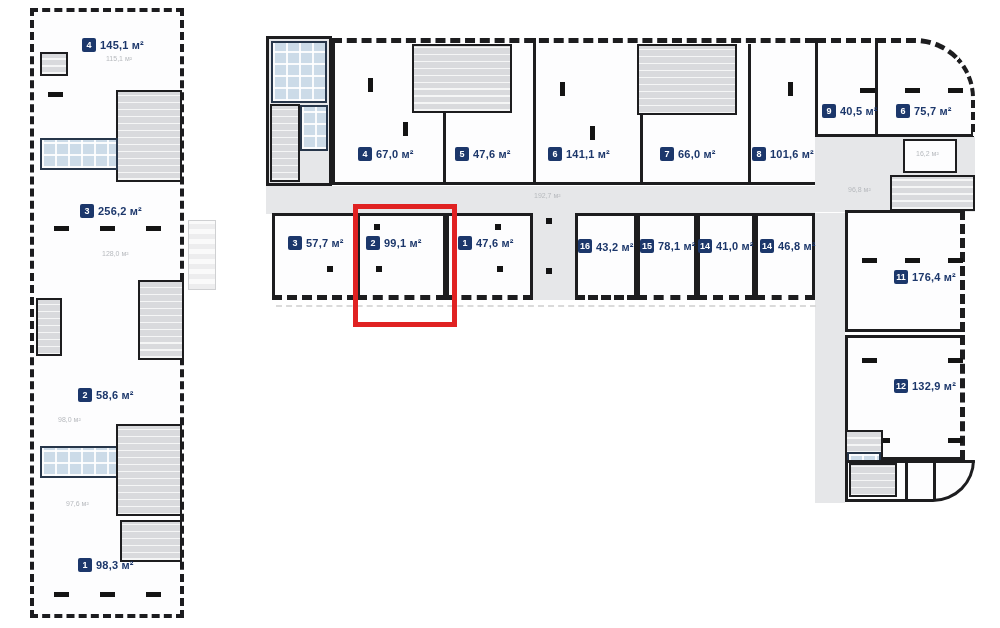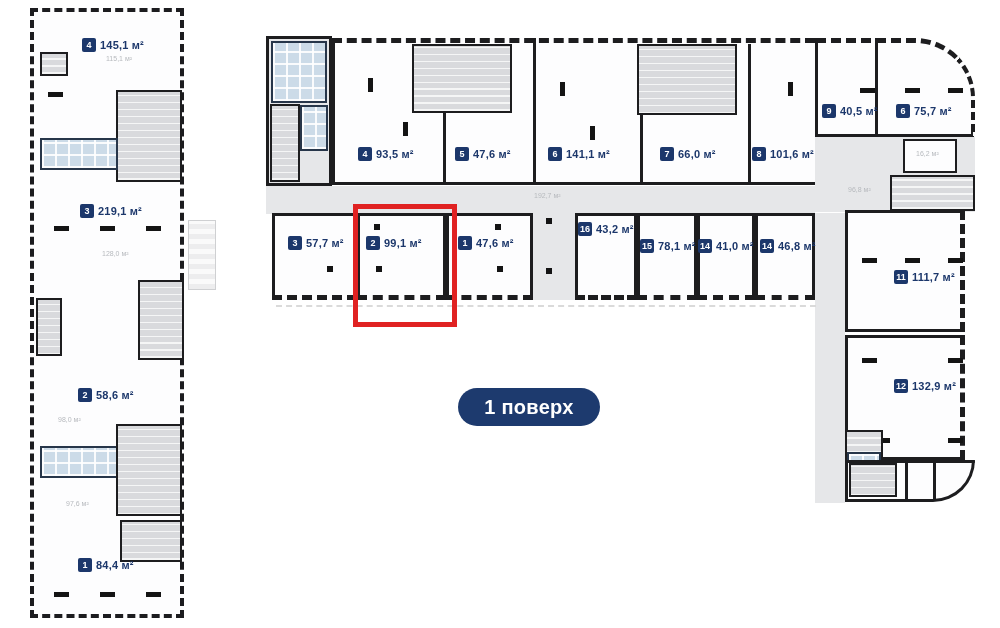--- a/index.html
+++ b/index.html
@@ -61,33 +61,33 @@
   <div class="hdash" style="left:48px;top:92px;"></div>
 
   <div class="ulabel" style="left:82px;top:38px;">
     <span class="badge">4</span>
     <span class="area">145,1 м²</span>
   </div>
   <div class="sub" style="left:106px;top:55px;">115,1 м²</div>
 
   <div class="ulabel" style="left:80px;top:204px;">
     <span class="badge">3</span>
-    <span class="area">219,1 м²</span>
+    <span class="area">256,2 м²</span>
   </div>
   <div class="sub" style="left:102px;top:250px;">128,0 м²</div>
 
   <div class="ulabel" style="left:78px;top:388px;">
     <span class="badge">2</span>
     <span class="area">58,6 м²</span>
   </div>
   <div class="sub" style="left:58px;top:416px;">98,0 м²</div>
 
   <div class="ulabel" style="left:78px;top:558px;">
     <span class="badge">1</span>
-    <span class="area">84,4 м²</span>
+    <span class="area">98,3 м²</span>
   </div>
   <div class="sub" style="left:66px;top:500px;">97,6 м²</div>
 
   <div class="gray" style="left:266px;top:186px;width:549px;height:28px;"></div>
   <div class="gray" style="left:815px;top:137px;width:160px;height:75px;"></div>
   <div class="gray" style="left:533px;top:213px;width:42px;height:87px;"></div>
   <div class="gray" style="left:815px;top:213px;width:30px;height:290px;"></div>
   <div class="sub" style="left:534px;top:192px;">192,7 м²</div>
   <div class="sub" style="left:848px;top:186px;">96,8 м²</div>
 
@@ -105,21 +105,21 @@
   <div class="wall" style="left:640px;top:115px;width:3px;height:70px;"></div>
   <div class="wall" style="left:748px;top:44px;width:3px;height:141px;"></div>
   <div class="vdash" style="left:368px;top:78px;"></div>
   <div class="vdash" style="left:560px;top:82px;"></div>
   <div class="vdash" style="left:788px;top:82px;"></div>
   <div class="vdash" style="left:403px;top:122px;"></div>
   <div class="vdash" style="left:590px;top:126px;"></div>
 
   <div class="ulabel" style="left:358px;top:147px;">
     <span class="badge">4</span>
-    <span class="area">93,5 м²</span>
+    <span class="area">67,0 м²</span>
   </div>
   <div class="ulabel" style="left:455px;top:147px;">
     <span class="badge">5</span>
     <span class="area">47,6 м²</span>
   </div>
   <div class="ulabel" style="left:548px;top:147px;">
     <span class="badge">6</span>
     <span class="area">141,1 м²</span>
   </div>
   <div class="ulabel" style="left:660px;top:147px;">
@@ -174,21 +174,21 @@
     <span class="area">57,7 м²</span>
   </div>
   <div class="ulabel" style="left:366px;top:236px;">
     <span class="badge">2</span>
     <span class="area">99,1 м²</span>
   </div>
   <div class="ulabel" style="left:458px;top:236px;">
     <span class="badge">1</span>
     <span class="area">47,6 м²</span>
   </div>
-  <div class="ulabel" style="left:578px;top:222px;">
+  <div class="ulabel" style="left:578px;top:239px;align-items:flex-end;">
     <span class="badge">16</span>
     <span class="area">43,2 м²</span>
   </div>
   <div class="ulabel" style="left:640px;top:239px;">
     <span class="badge">15</span>
     <span class="area">78,1 м²</span>
   </div>
   <div class="ulabel" style="left:698px;top:239px;">
     <span class="badge">14</span>
     <span class="area">41,0 м²</span>
@@ -209,28 +209,27 @@
   <div class="hdash" style="left:948px;top:258px;"></div>
   <div class="hdash" style="left:862px;top:358px;"></div>
   <div class="hdash" style="left:948px;top:358px;"></div>
   <div class="hdash" style="left:875px;top:438px;"></div>
   <div class="hdash" style="left:948px;top:438px;"></div>
   <div class="core" style="left:845px;top:430px;width:38px;height:32px;"></div>
   <div class="pods" style="left:847px;top:452px;width:34px;height:30px;"></div>
 
   <div class="ulabel" style="left:894px;top:270px;">
     <span class="badge">11</span>
-    <span class="area">111,7 м²</span>
+    <span class="area">176,4 м²</span>
   </div>
   <div class="ulabel" style="left:894px;top:379px;">
     <span class="badge">12</span>
     <span class="area">132,9 м²</span>
   </div>
 
   <div class="abs" style="left:845px;top:460px;width:130px;height:42px;background:#fdfdfe;box-sizing:border-box;
               border:3px solid #1d1d1f;border-radius:0 0 45px 0;"></div>
   <div class="core" style="left:849px;top:463px;width:48px;height:34px;"></div>
   <div class="wall" style="left:905px;top:460px;width:3px;height:40px;"></div>
   <div class="wall" style="left:933px;top:460px;width:3px;height:40px;"></div>
 
-  <div class="pill" style="left:458px;top:388px;width:142px;height:38px;">1 поверх</div>
 
 </div>
 
 </body></html>

